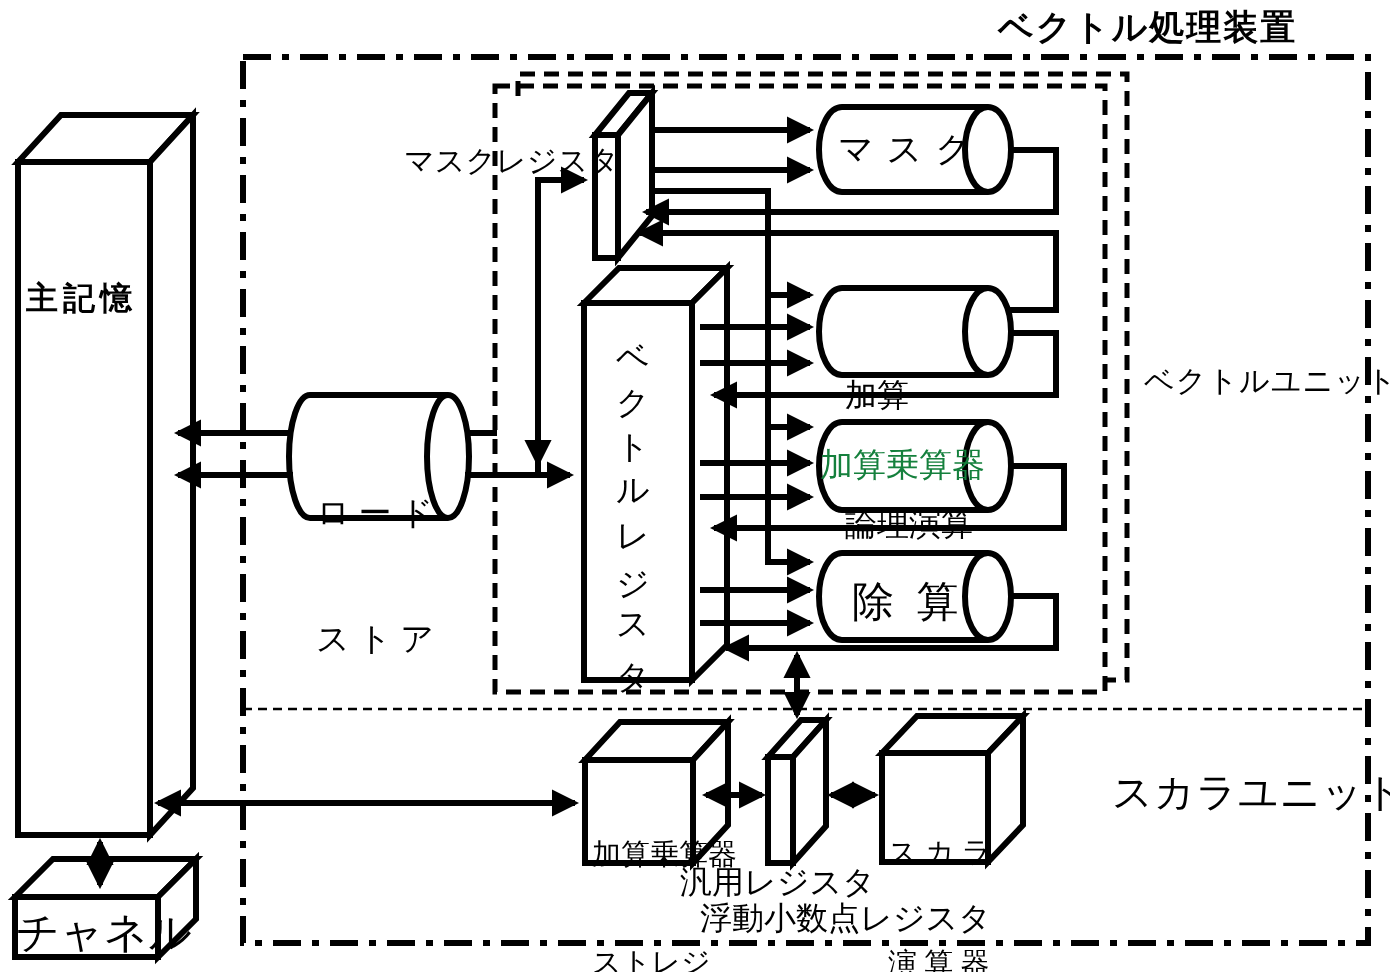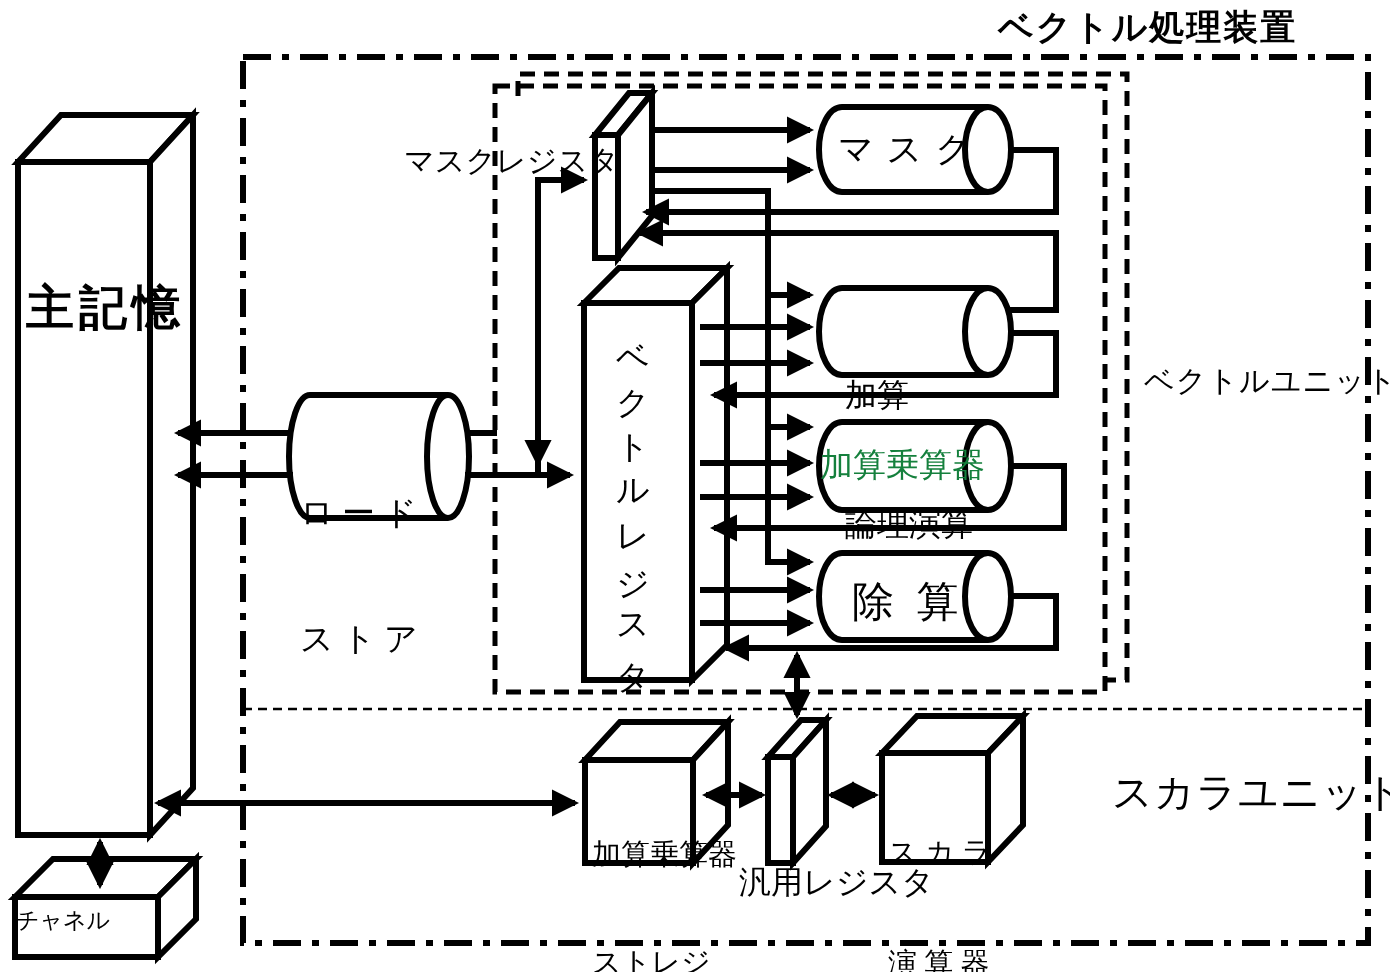--- a/index.html
+++ b/index.html
@@ -145,25 +145,25 @@
       <path d="M1010 596 H1056 V648 H726" marker-end="url(#ah)"></path>
     </g>
   </svg>
 
   <div class="lbl bold" style="left:998px;top:8px;font-size:35px;letter-spacing:2px;">ベクトル処理装置</div>
 
   <div class="lbl" style="left:1144px;top:364px;font-size:30px;letter-spacing:1px;">ベクトルユニット</div>
 
   <div class="lbl" style="left:1112px;top:770px;font-size:40px;letter-spacing:1px;">スカラユニット</div>
 
-  <div class="lbl bold" style="left:26px;top:280px;font-size:48px;letter-spacing:5px;">主記憶</div>
+  <div class="lbl bold" style="left:26px;top:280px;font-size:32px;letter-spacing:5px;">主記憶</div>
 
-  <div class="lbl" style="left:16px;top:908px;font-size:23px;">チャネル</div>
+  <div class="lbl" style="left:16px;top:908px;font-size:43px;">チャネル</div>
 
-  <div class="lbl two-line" style="left:300px;top:408px;width:150px;font-size:33px;line-height:42px;">
+  <div class="lbl two-line" style="left:300px;top:408px;width:150px;font-size:33px;line-height:42px;text-align:center;">
     <div>ロ ー ド</div>
     <div>ス ト ア</div>
   </div>
 
   <div class="lbl" style="left:404px;top:104px;font-size:30px;margin-top:40px;">マスクレジスタ</div>
 
   <div class="lbl vtext" style="left:613px;top:320px;height:350px;font-size:33px;letter-spacing:8px;">ベクトルレジスタ</div>
 
   <div class="lbl two-line" style="left:845px;top:288px;font-size:32px;line-height:43px;">
     <div>加算</div>
@@ -179,16 +179,17 @@
   <div class="lbl two-line" style="left:592px;top:764px;font-size:29px;line-height:36px;">
     <div>加算乗算器</div>
     <div>ストレジ</div>
   </div>
 
   <div class="lbl two-line" style="left:888px;top:760px;font-size:29px;line-height:37px;">
     <div>ス カ ラ</div>
     <div>演 算 器</div>
   </div>
 
-  <div class="lbl" style="left:739px;top:864px;font-size:32px;">汎用レジスタ</div>
+  <div class="lbl" style="left:680px;top:864px;font-size:32px;">汎用レジスタ</div>
 
+  <div class="lbl" style="left:700px;top:900px;font-size:32px;">浮動小数点レジスタ</div>
 
 </div>
 
 </body></html>

